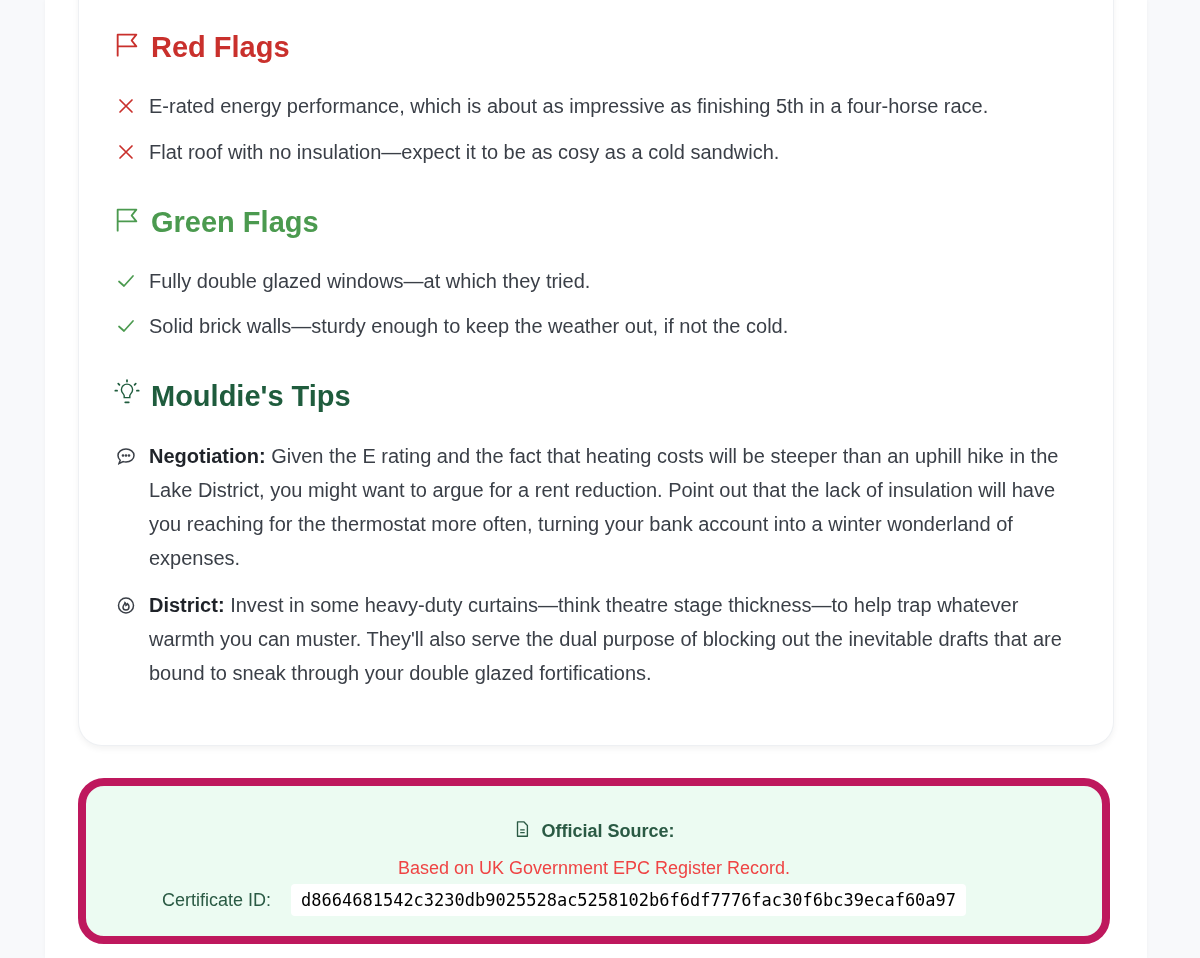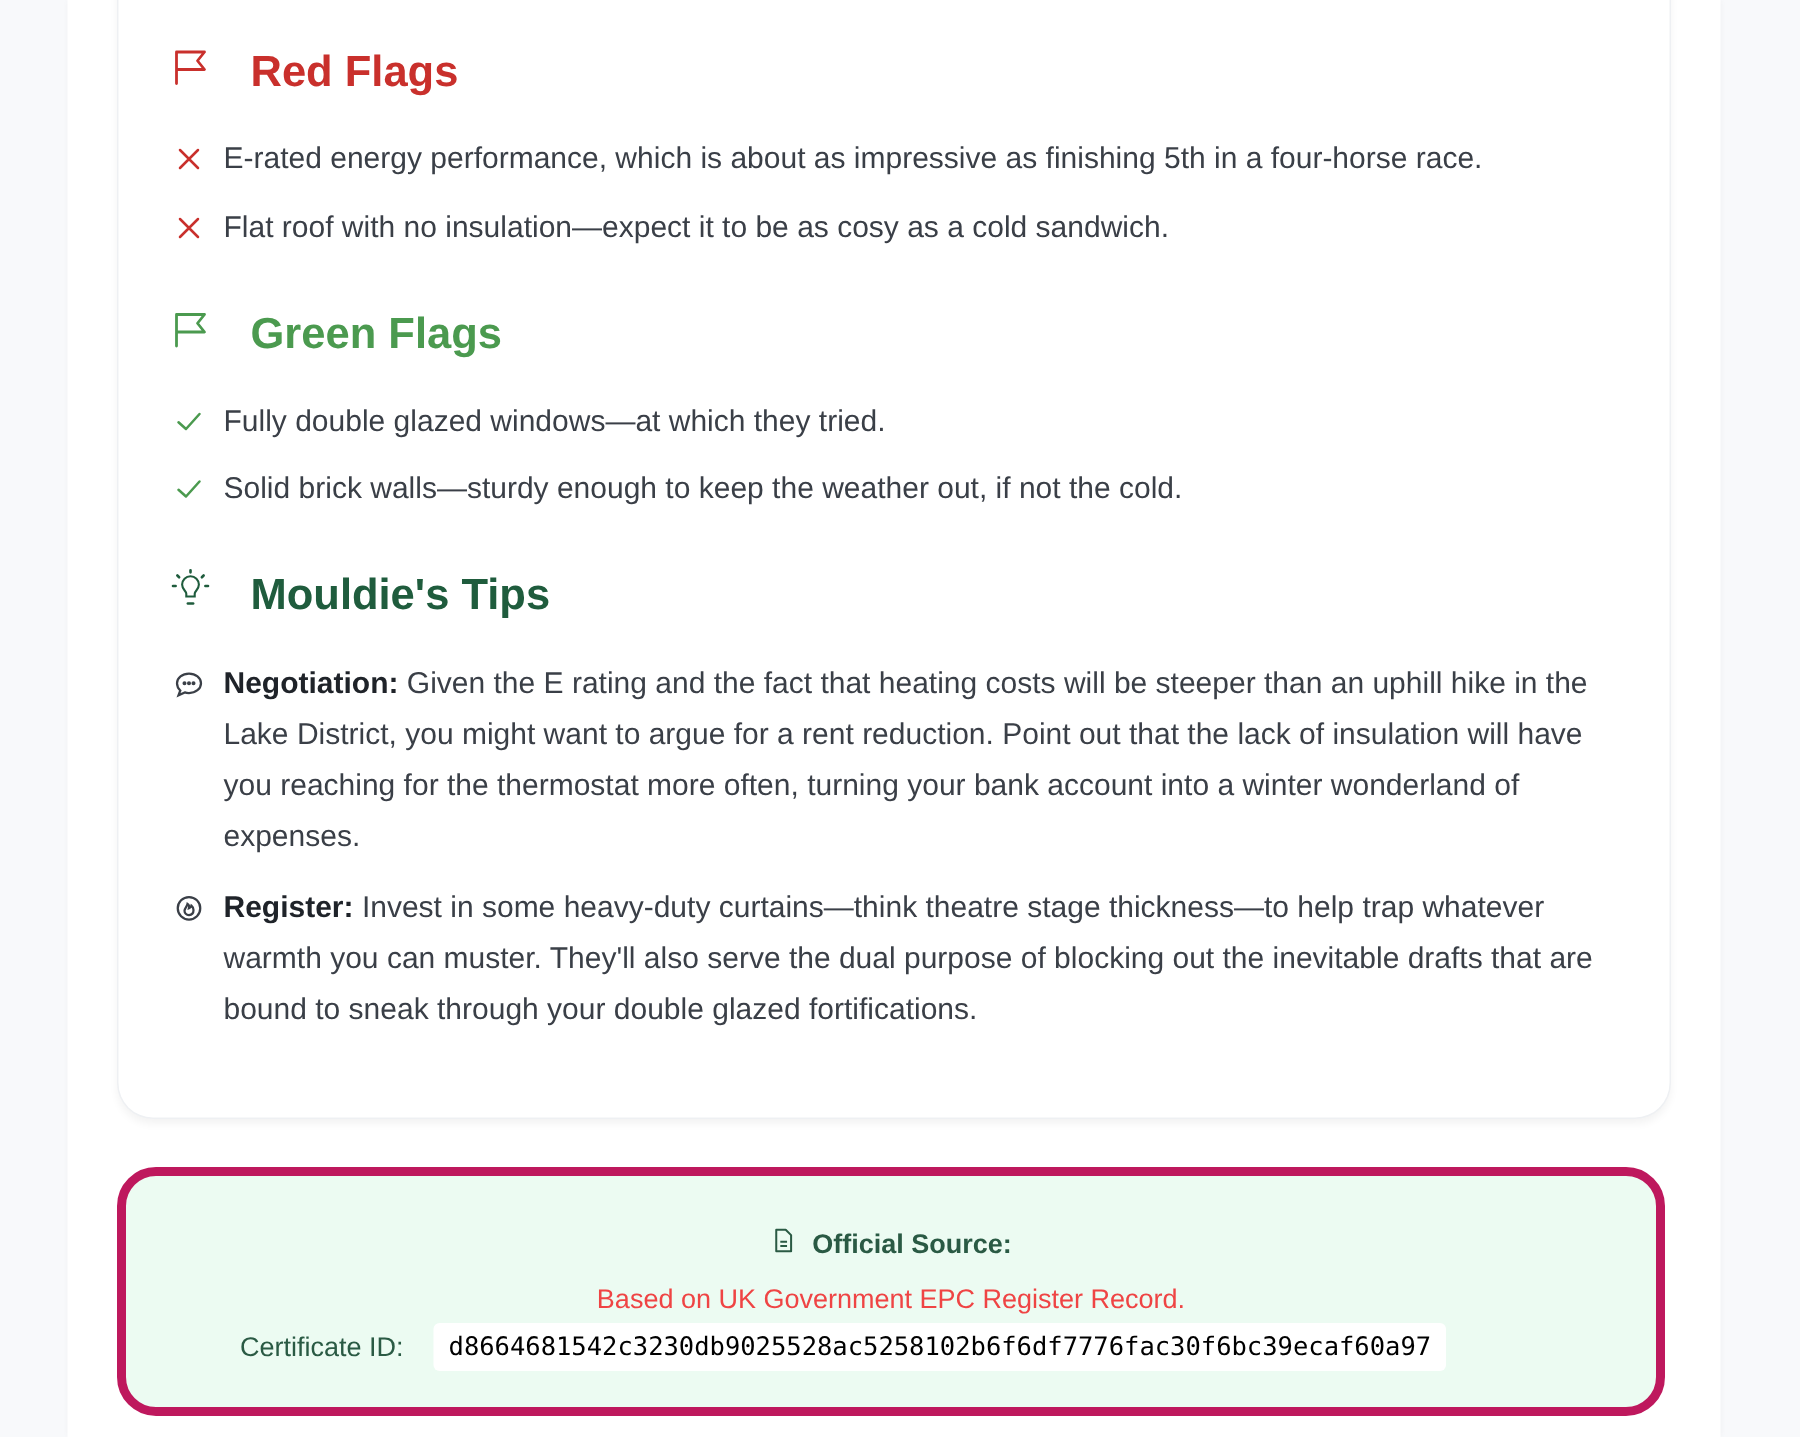--- a/index.html
+++ b/index.html
@@ -17,40 +17,40 @@
   .card {
     position:absolute; left:33px; top:-20px; width:1034px; height:765px;
     background:#fff;
     border:1px solid #eef0f3;
     border-top:none;
     border-radius:0 0 24px 24px;
     box-shadow:0 3px 6px rgba(0,0,0,0.05);
   }
   .section-title {
     position:absolute; left:34px;
-    display:flex; align-items:center; gap:26px;
+    display:flex; align-items:center; gap:10px;
     font-weight:bold; font-size:29px;
   }
   .section-title svg { width:28px; height:28px; }
   .red { color:#c9302c; }
   .green { color:#4b9a4f; }
   .dark { color:#1f5c3d; }
   .item {
     position:absolute; left:34px; width:960px;
     display:flex; align-items:flex-start;
     font-size:20px; line-height:34px; color:#3a3f47;
   }
   .item .ic { width:26px; flex:0 0 26px; margin-right:10px; display:flex; align-items:center; justify-content:center; height:34px; }
   .item .ic svg { width:20px; height:20px; }
   .tip { line-height:34px; }
   .tip b { color:#1f2329; }
   .source {
     position:absolute; left:33px; top:778px; width:1032px; height:166px;
     background:#ecfbf2;
-    border:6px solid #be185d;
+    border:8px solid #be185d;
     border-radius:26px;
     box-sizing:border-box;
     color:#2a5a44;
     text-align:center;
   }
   .src-title {
     position:absolute; top:34px; left:0; right:0;
     display:flex; justify-content:center; align-items:center; gap:10px;
     font-weight:bold; font-size:18px; color:#2a5a44;
   }
@@ -148,21 +148,21 @@
       <span><b>Negotiation:</b><span> Given the E rating and the fact that heating costs will be steeper than an uphill hike in the Lake District, you might want to argue for a rent reduction. Point out that the lack of insulation will have you reaching for the thermostat more often, turning your bank account into a winter wonderland of expenses.</span></span>
     </div>
 
     <div class="item tip" style="top:608px;">
       <span class="ic">
           <svg viewBox="0 0 20 20" fill="none" stroke="#3a3f47" stroke-width="1.5">
             <circle cx="10" cy="10.5" r="7.5"></circle>
             <path d="M10 15c-1.8 0-3-1.2-3-2.8 0-1.8 1.6-2.6 2-4.6 1.2.8 1.2 2 1 2.8.8-.3 1.4-.9 1.6-1.6 1 .8 1.4 1.8 1.4 2.9C13 13.8 11.8 15 10 15z"></path>
           </svg>
         </span>
-      <span><b>Register:</b><span> Invest in some heavy-duty curtains—think theatre stage thickness—to help trap whatever warmth you can muster. They'll also serve the dual purpose of blocking out the inevitable drafts that are bound to sneak through your double glazed fortifications.</span></span>
+      <span><b>District:</b><span> Invest in some heavy-duty curtains—think theatre stage thickness—to help trap whatever warmth you can muster. They'll also serve the dual purpose of blocking out the inevitable drafts that are bound to sneak through your double glazed fortifications.</span></span>
     </div>
   </div>
 
   <div class="source">
     <div class="src-title">
       <span>
         <svg viewBox="0 0 20 20" fill="none" stroke="#2a5a44" stroke-width="1.5" stroke-linejoin="round">
             <path d="M5 2h7l4 4v12H5z"></path>
             <path d="M8 11h5M8 14h5"></path>
           </svg>

